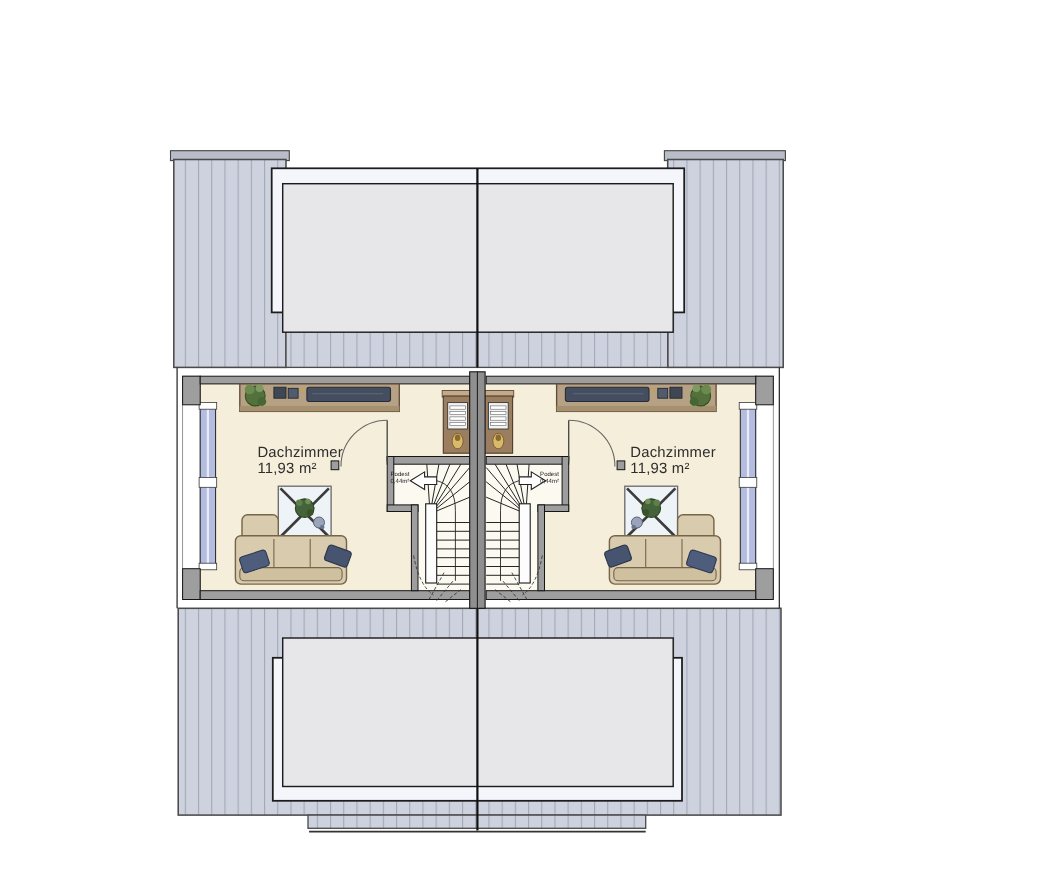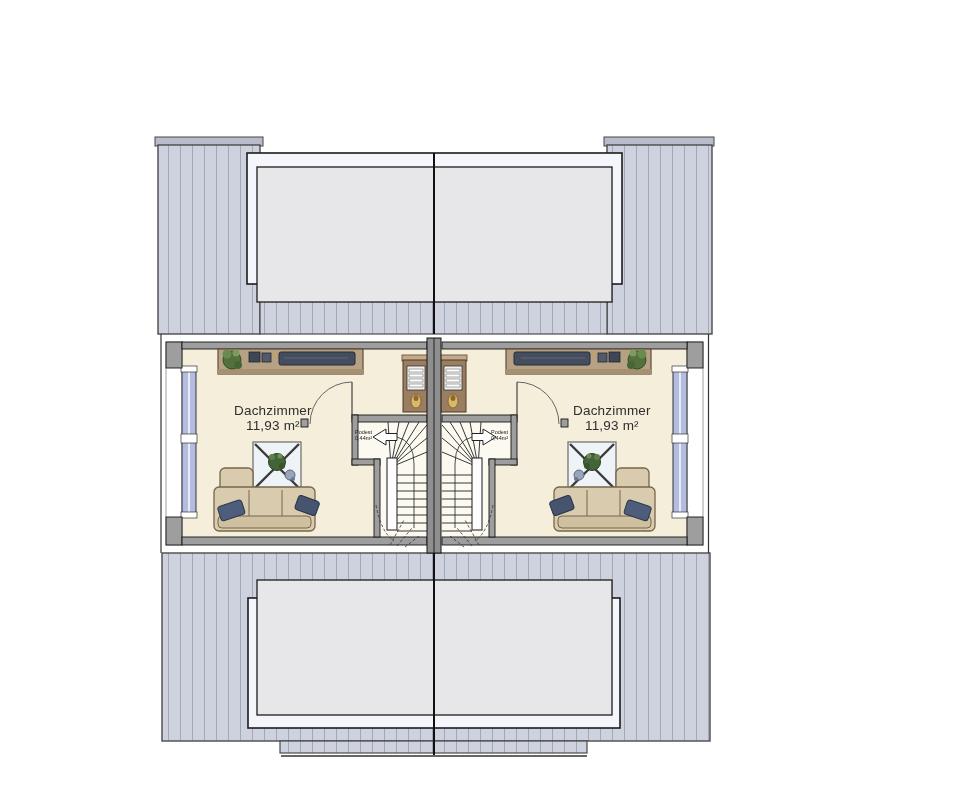--- a/index.html
+++ b/index.html
@@ -1,19 +1,18 @@
 <!DOCTYPE html>
 <html><head>
 <meta charset="utf-8">
 <style>
   html,body{margin:0;padding:0;background:#ffffff;}
   .canvas{
     position:relative;width:956px;height:800px;background:#ffffff;overflow:hidden;
     font-family:"Liberation Sans",sans-serif;
-    text-align:center;
   }
   .plan-svg{position:absolute;left:0;top:0;}
   .room-label{
     position:absolute;color:#2e2e2e;font-size:13.5px;line-height:15px;
     letter-spacing:0.2px;white-space:nowrap;
   }
   .podest-label{
     position:absolute;color:#1d1d1d;font-size:5.5px;line-height:6px;white-space:nowrap;
   }
 </style>

